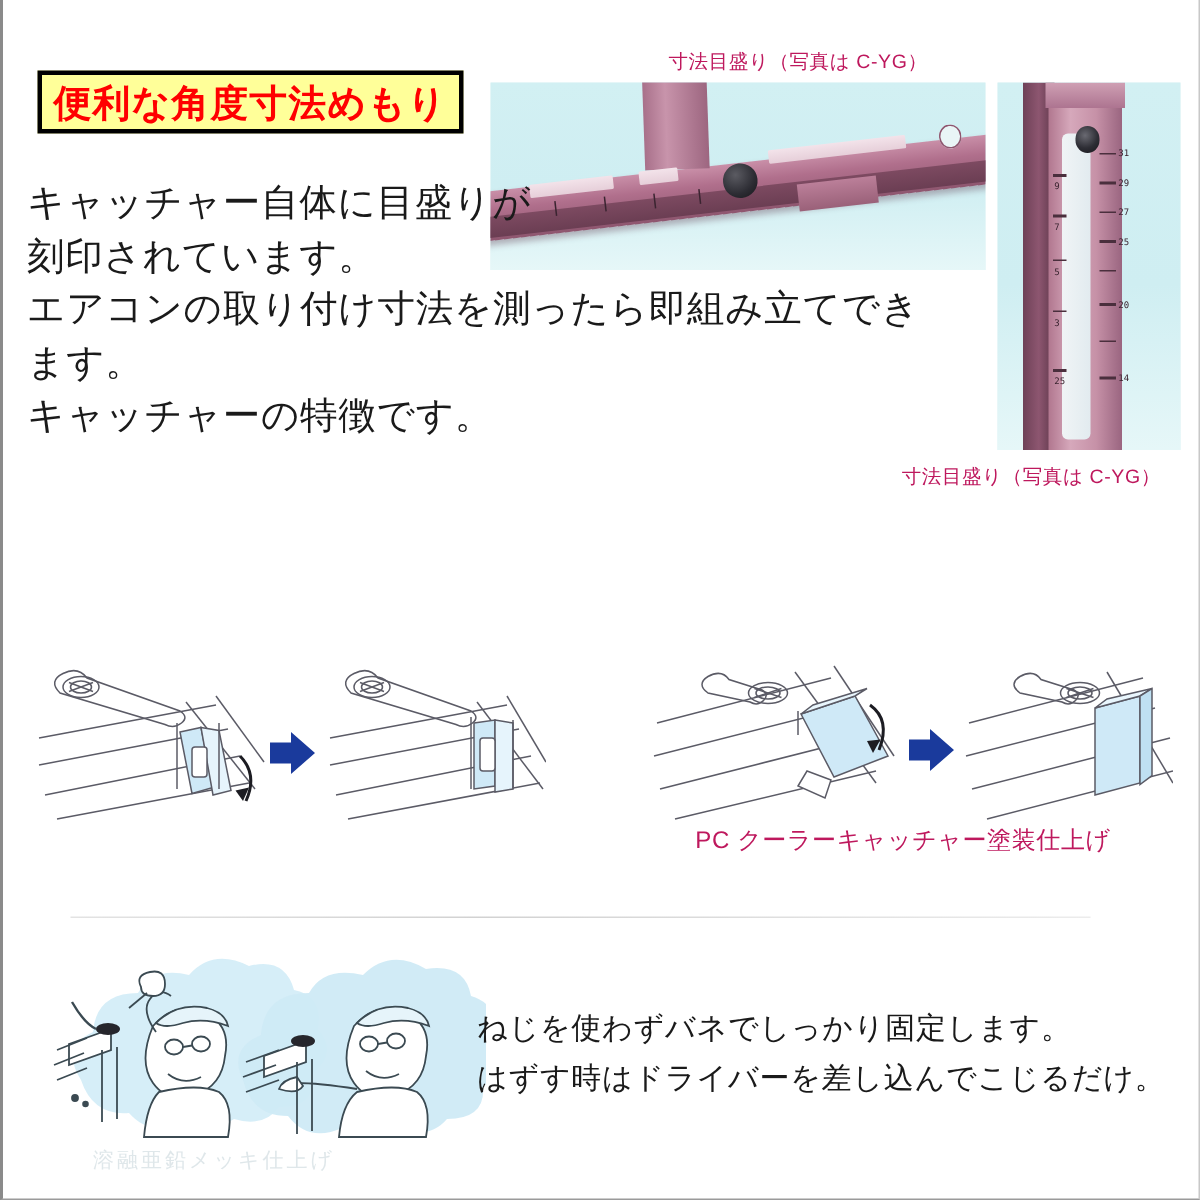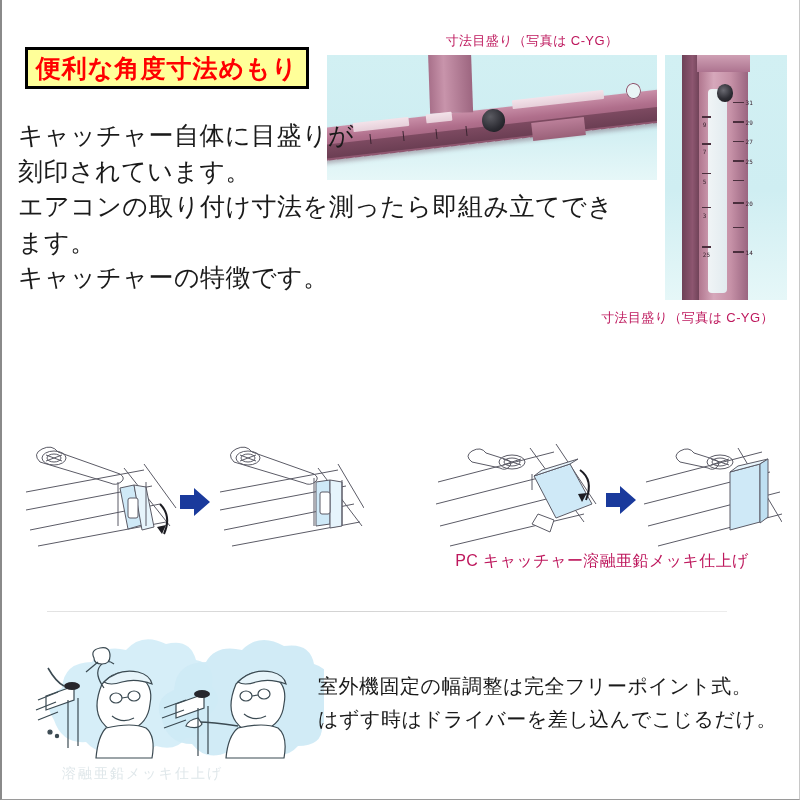--- a/index.html
+++ b/index.html
@@ -318,21 +318,21 @@
         <line x1="277" y1="35" x2="295" y2="29"></line>
 
         <path d="M296 42 l30 -8 l0 58 l-30 8 Z" fill="#cfe9f7"></path>
         <path d="M296 42 l8 -6 l30 -7 l-8 5 Z" fill="#e9f6fd"></path>
         <path d="M326 34 l8 -5 l0 58 l-8 6 Z" fill="#bfe0f2"></path>
       </g>
     </svg>
   </div>
 
 
-  <div class="caption" style="left:420px;top:550px;width:360px;font-size:16px;">PC キャッチャー溶融亜鉛メッキ仕上げ</div>
+  <div class="caption" style="left:420px;top:550px;width:360px;font-size:16px;">PC クーラーキャッチャー塗装仕上げ</div>
 
   <div class="divider" style="left:45px;top:611px;width:680px;"></div>
 
   <div class="cartoon" style="left:22px;top:628px;">
     <svg width="300" height="165" viewBox="0 0 300 165">
 
       <g>
         <path d="M30 92
                  q-14 -22 8 -32 q2 -26 30 -26 q10 -18 34 -12
                  q16 -18 40 -6 q24 -6 30 16 q20 4 16 26
@@ -389,18 +389,18 @@
         <ellipse cx="178" cy="66" rx="8" ry="4" fill="#26262c" stroke="none"></ellipse>
         <line x1="174" y1="80" x2="174" y2="128"></line>
         <line x1="184" y1="78" x2="184" y2="126"></line>
         <line x1="140" y1="80" x2="162" y2="72"></line>
         <line x1="138" y1="90" x2="160" y2="82"></line>
         <line x1="140" y1="100" x2="162" y2="92"></line>
       </g>
     </svg>
   </div>
 
-  <div class="copy" style="left:316px;top:672px;width:480px;font-size:20px;">室外機固定の幅調整は完全フリーポイント式。</div>
+  <div class="copy" style="left:316px;top:672px;width:480px;font-size:20px;">ねじを使わずバネでしっかり固定します。</div>
   <div class="copy" style="left:316px;top:705px;width:490px;font-size:20px;">はずす時はドライバーを差し込んでこじるだけ。</div>
 
   <div class="watermark" style="left:60px;top:765px;font-size:14px;">溶融亜鉛メッキ仕上げ</div>
 
 </div>
 
 </body></html>

